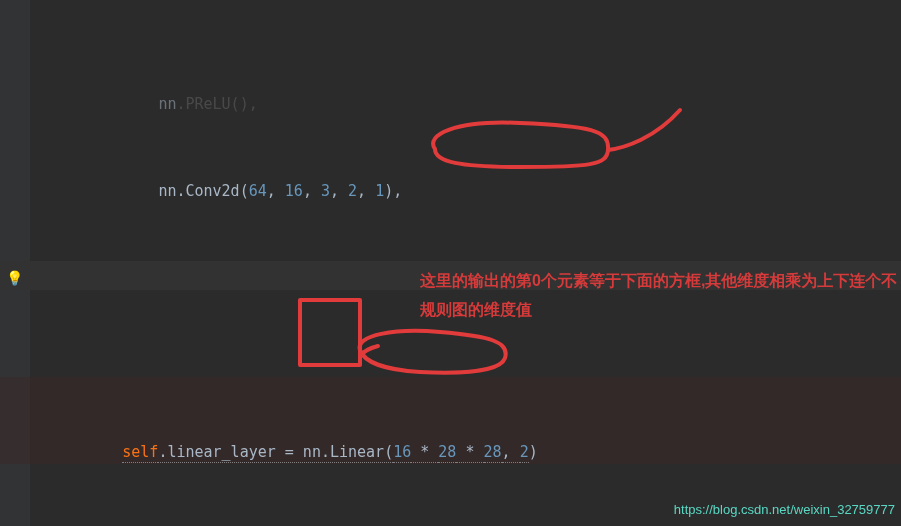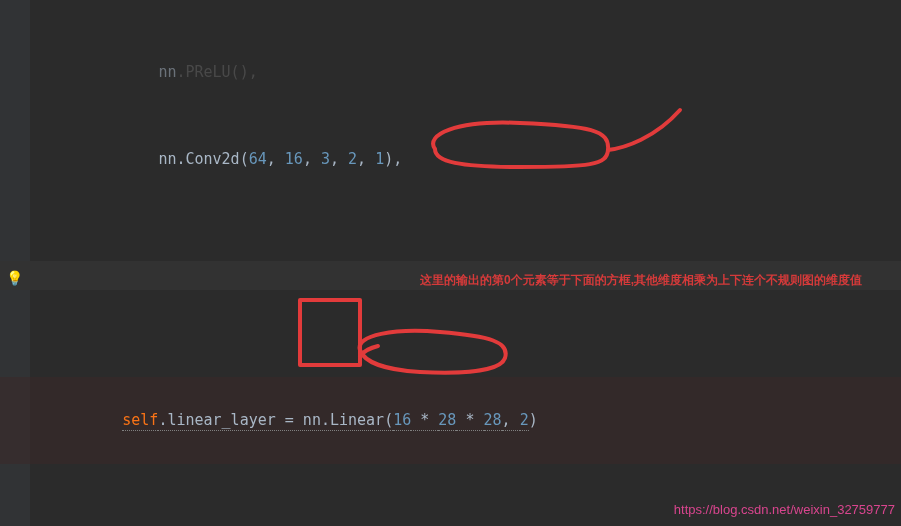--- a/index.html
+++ b/index.html
@@ -57,29 +57,29 @@
     left: 6px;
     width: 16px; height: 16px;
     color: #ffc66d;
     font-size: 14px;
     z-index:3;
   }
   .red-annot {
     position: absolute;
     color: #d63a3a;
     font-family: "Microsoft YaHei","SimSun",sans-serif;
-    font-size: 12px;
+    font-size: 16px;
     font-weight: bold;
     z-index: 5;
   }
   .watermark {
     position: absolute;
     right: 6px;
     bottom: 2px;
-    color: #ec4899;
+    color: #5eead4;
     font-family: Arial, sans-serif;
     font-size: 13px;
     opacity: 0.9;
     z-index: 6;
   }
   .svg-overlay {
     position:absolute;
     left:0; top:0;
     width:901px; height:526px;
     pointer-events:none;
@@ -95,21 +95,21 @@
 <div class="editor">
 
   <div class="highlight-caret-line" style="top:261px;"></div>
   <div class="highlight-line" style="top:377px;"></div>
   <div class="highlight-line" style="top:406px;"></div>
   <div class="highlight-line" style="top:435px;"></div>
 
   <span class="bulb" style="top:264px;">💡</span>
 
   <div class="code content">
-    <div class="line" style="opacity:0.5;"><span>            </span><span class="fn">nn</span><span style="color:#666;">.PReLU(),</span></div>
+    <div class="line" style="opacity:0.5;margin-top:32px;"><span>            </span><span class="fn">nn</span><span style="color:#666;">.PReLU(),</span></div>
     <div class="line"><span>            </span><span>nn</span><span>.Conv2d(</span><span class="num">64</span><span>, </span><span class="num">16</span><span>, </span><span class="num">3</span><span>, </span><span class="num">2</span><span>, </span><span class="num">1</span><span>),</span></div>
     <div class="line"></div>
     <div class="line"></div>
     <div class="line"><span>        </span><span class="self dotted-underline">self</span><span class="dotted-underline">.linear_layer = nn.Linear(</span><span class="num dotted-underline">16</span><span class="dotted-underline"> * </span><span class="num dotted-underline">28</span><span class="dotted-underline"> * </span><span class="num dotted-underline">28</span><span class="dotted-underline">, </span><span class="num dotted-underline">2</span><span>)</span></div>
     
     
     
     
     
     

